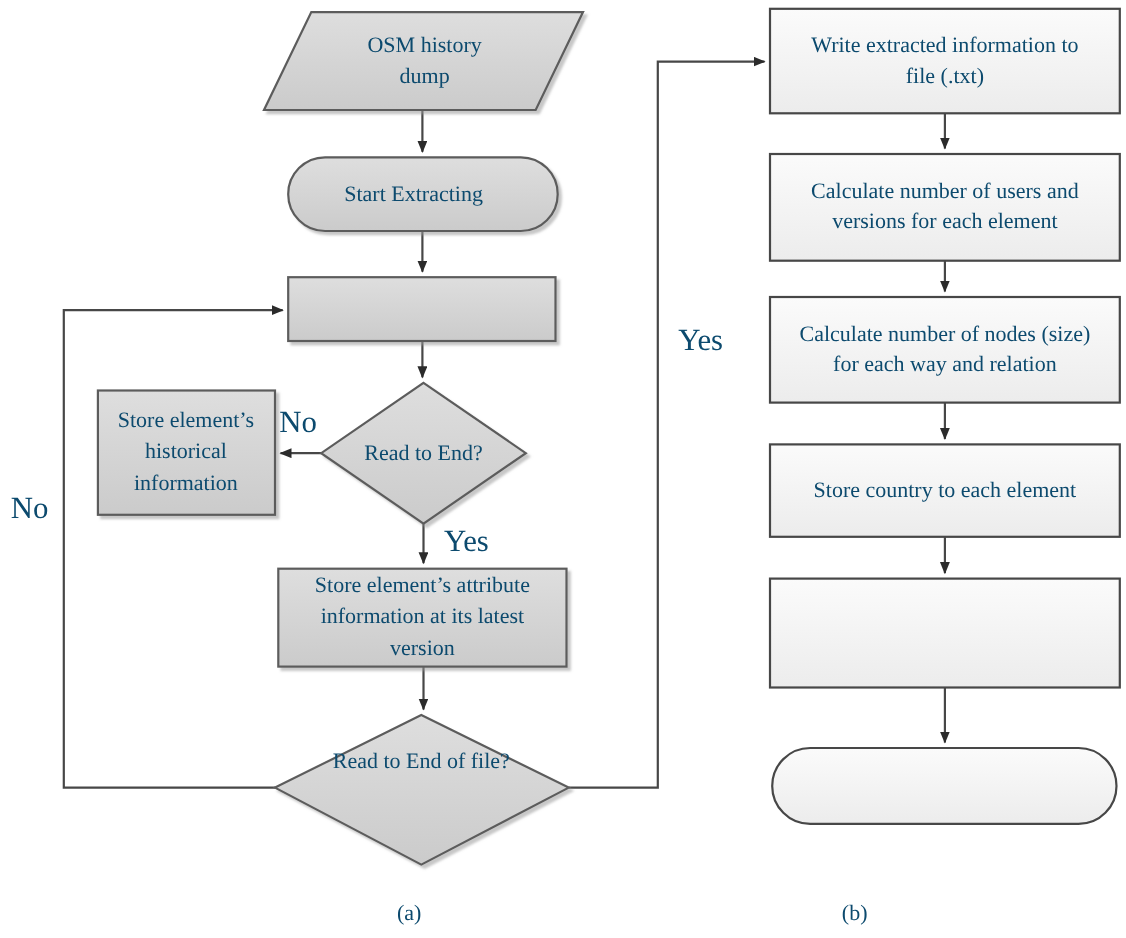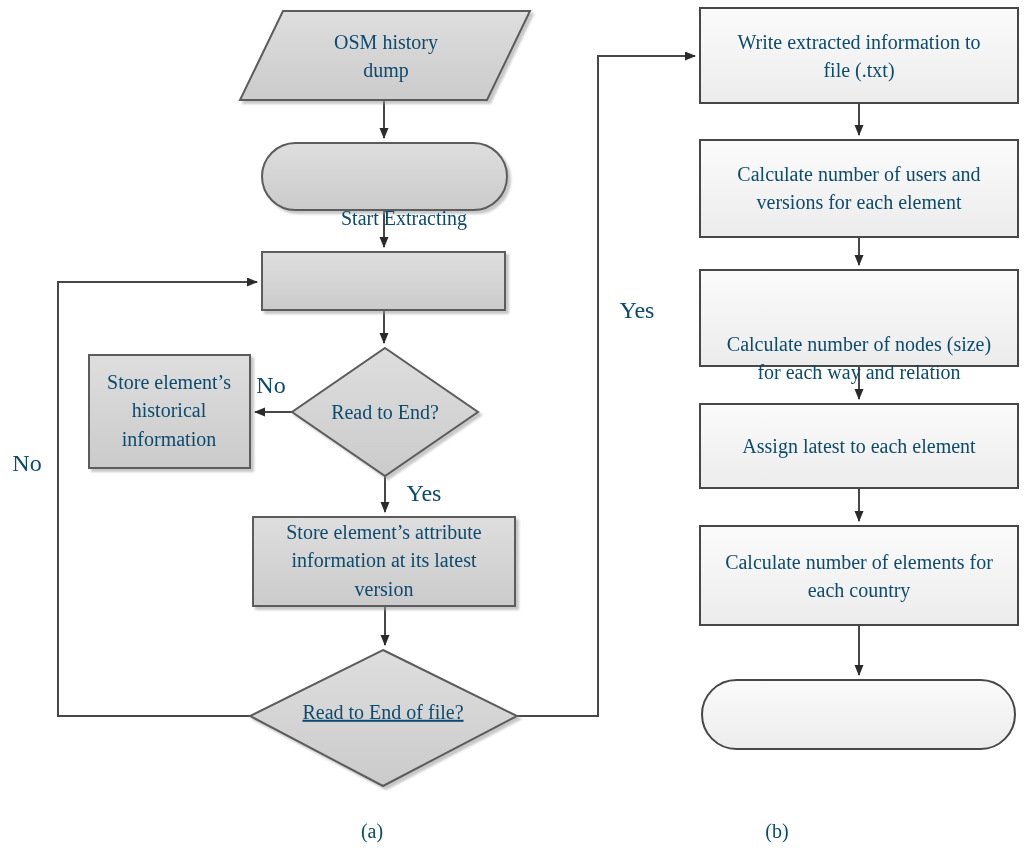--- a/index.html
+++ b/index.html
@@ -16,21 +16,21 @@
   .node-label, .edge-label, .caption {
     position: absolute;
     transform: translate(-50%, -50%);
     text-align: center;
     white-space: pre-line;
     font-size: 20px;
     line-height: 1.42;
     color: #0c4a6e;
     pointer-events: none;
   }
-  .edge-label { font-size: 24px; }
+  .edge-label { font-size: 28px; }
   .caption { font-size: 20px; }
 </style>
 </head>
 <body>
 
 <div class="canvas">
 
   <svg width="1024" height="853" viewBox="0 0 1024 853">
     <defs>
       <linearGradient id="gradA" x1="0" y1="0" x2="0" y2="1">
@@ -83,41 +83,39 @@
       <rect x="700" y="140" width="318" height="97"></rect>
       <rect x="700" y="270" width="318" height="96"></rect>
       <rect x="700" y="404" width="318" height="84"></rect>
       <rect x="700" y="526" width="318" height="99"></rect>
       <rect x="702" y="680" width="313" height="69" rx="34.5"></rect>
     </g>
   </svg>
 
   <div class="node-label" style="left:386px; top:56px;  width:220px;">OSM history
 dump</div>
-  <div class="node-label" style="left:404px; top:177px; width:230px;margin-top:41px;">Start Extracting</div>
+  <div class="node-label" style="left:376px; top:177px; width:230px;">Start Extracting</div>
   <div class="node-label" style="left:385px; top:412px; width:180px;">Read to End?</div>
   <div class="node-label" style="left:169px; top:411px; width:188px;">Store element’s
 historical
 information</div>
   <div class="node-label" style="left:384px; top:561px; width:260px;">Store element’s attribute
 information at its latest
 version</div>
-  <div class="node-label" style="left:383px; top:712px; width:250px;text-decoration:underline;">Read to End of file?</div>
+  <div class="node-label" style="left:383px; top:692px; width:250px;">Read to End of file?</div>
 
   <div class="edge-label" style="left:271px; top:385px;">No</div>
   <div class="edge-label" style="left:424px; top:493px;">Yes</div>
   <div class="edge-label" style="left:27px;  top:463px;">No</div>
   <div class="edge-label" style="left:637px; top:310px;">Yes</div>
 
   <div class="node-label" style="left:859px; top:56px;  width:310px;">Write extracted information to
 file (.txt)</div>
   <div class="node-label" style="left:859px; top:188px; width:310px;">Calculate number of users and
 versions for each element</div>
-  <div class="node-label" style="left:859px; top:318px; width:312px;margin-top:40px;">Calculate number of nodes (size)
+  <div class="node-label" style="left:859px; top:318px; width:312px;">Calculate number of nodes (size)
 for each way and relation</div>
-  <div class="node-label" style="left:859px; top:446px; width:310px;">Assign latest to each element</div>
-  <div class="node-label" style="left:859px; top:576px; width:312px;">Calculate number of elements for
-each country</div>
+  <div class="node-label" style="left:859px; top:446px; width:310px;">Store country to each element</div>
 
   <div class="caption" style="left:372px; top:831px;">(a)</div>
   <div class="caption" style="left:777px; top:831px;">(b)</div>
 
 </div>
 
 </body></html>

